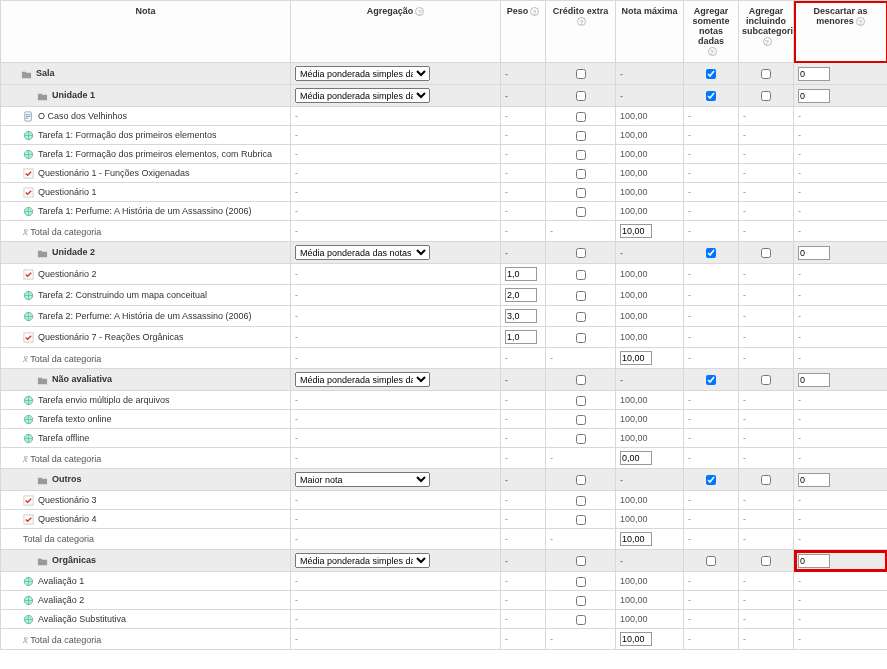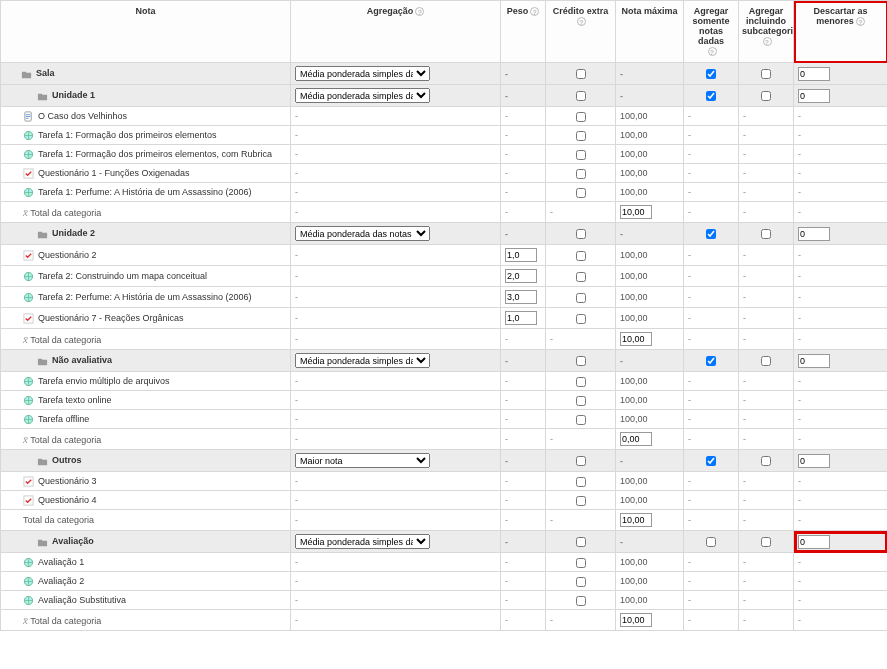--- a/index.html
+++ b/index.html
@@ -204,20 +204,33 @@
             </svg></span><a class="name-link">Questionário 1 - Funções Oxigenadas</a></td>
         <td><span class="dash">-</span></td>
         <td><span class="dash">-</span></td>
         <td class="center"><input type="checkbox" class="chk" style=""></td>
         <td><span>100,00</span></td>
         <td><span class="dash">-</span></td>
         <td><span class="dash">-</span></td>
         <td><span class="dash">-</span></td>
       </tr>
       <tr class="item-row">
+        <td class="depth-2"><span class="icon check-icon"><svg viewBox="0 0 12 12">
+              <rect x="1" y="1" width="10" height="10" fill="#fff" stroke="#ccc"></rect>
+              <path d="M3 6l2 2 4-4" stroke-width="1.5"></path>
+            </svg></span><a class="name-link">Questionário 1</a></td>
+        <td><span class="dash">-</span></td>
+        <td><span class="dash">-</span></td>
+        <td class="center"><input type="checkbox" class="chk" style=""></td>
+        <td><span>100,00</span></td>
+        <td><span class="dash">-</span></td>
+        <td><span class="dash">-</span></td>
+        <td><span class="dash">-</span></td>
+      </tr>
+      <tr class="item-row">
         <td class="depth-2"><span class="icon globe-icon"><svg viewBox="0 0 12 12">
               <circle cx="6" cy="6" r="4.5" stroke-width="1"></circle>
               <path d="M1.5 6h9M6 1.5v9" stroke="#6b8" stroke-width="0.8" fill="none"></path>
             </svg></span><a class="name-link">Tarefa 1: Perfume: A História de um Assassino (2006)</a></td>
         <td><span class="dash">-</span></td>
         <td><span class="dash">-</span></td>
         <td class="center"><input type="checkbox" class="chk" style=""></td>
         <td><span>100,00</span></td>
         <td><span class="dash">-</span></td>
         <td><span class="dash">-</span></td>
@@ -412,21 +425,21 @@
         <td><span class="dash">-</span></td>
         <td><span class="dash">-</span></td>
         <td><input class="num-input" value="10,00" style=""></td>
         <td><span class="dash">-</span></td>
         <td><span class="dash">-</span></td>
         <td><span class="dash">-</span></td>
       </tr>
       <tr class="cat-row">
         <td class="depth-1"><span class="icon folder-icon"><svg viewBox="0 0 12 12">
               <path d="M1 3h4l1 1h5v6H1z"></path>
-            </svg></span><a class="name-link">Avaliação</a></td>
+            </svg></span><a class="name-link">Orgânicas</a></td>
         <td><select class="agg-select"><option value="simple_weighted">Média ponderada simples das notas</option><option value="weighted">Média ponderada das notas</option><option value="highest">Maior nota</option></select></td>
         <td><span class="dash">-</span></td>
         <td class="center"><input type="checkbox" class="chk" style=""></td>
         <td><span class="dash">-</span></td>
         <td class="center"><input type="checkbox" class="chk" style=""></td>
         <td class="center"><input type="checkbox" class="chk" style=""></td>
         <td class="highlight-cell"><input class="num-input" value="0" style=""></td>
       </tr>
       <tr class="item-row">
         <td class="depth-2"><span class="icon globe-icon"><svg viewBox="0 0 12 12">

